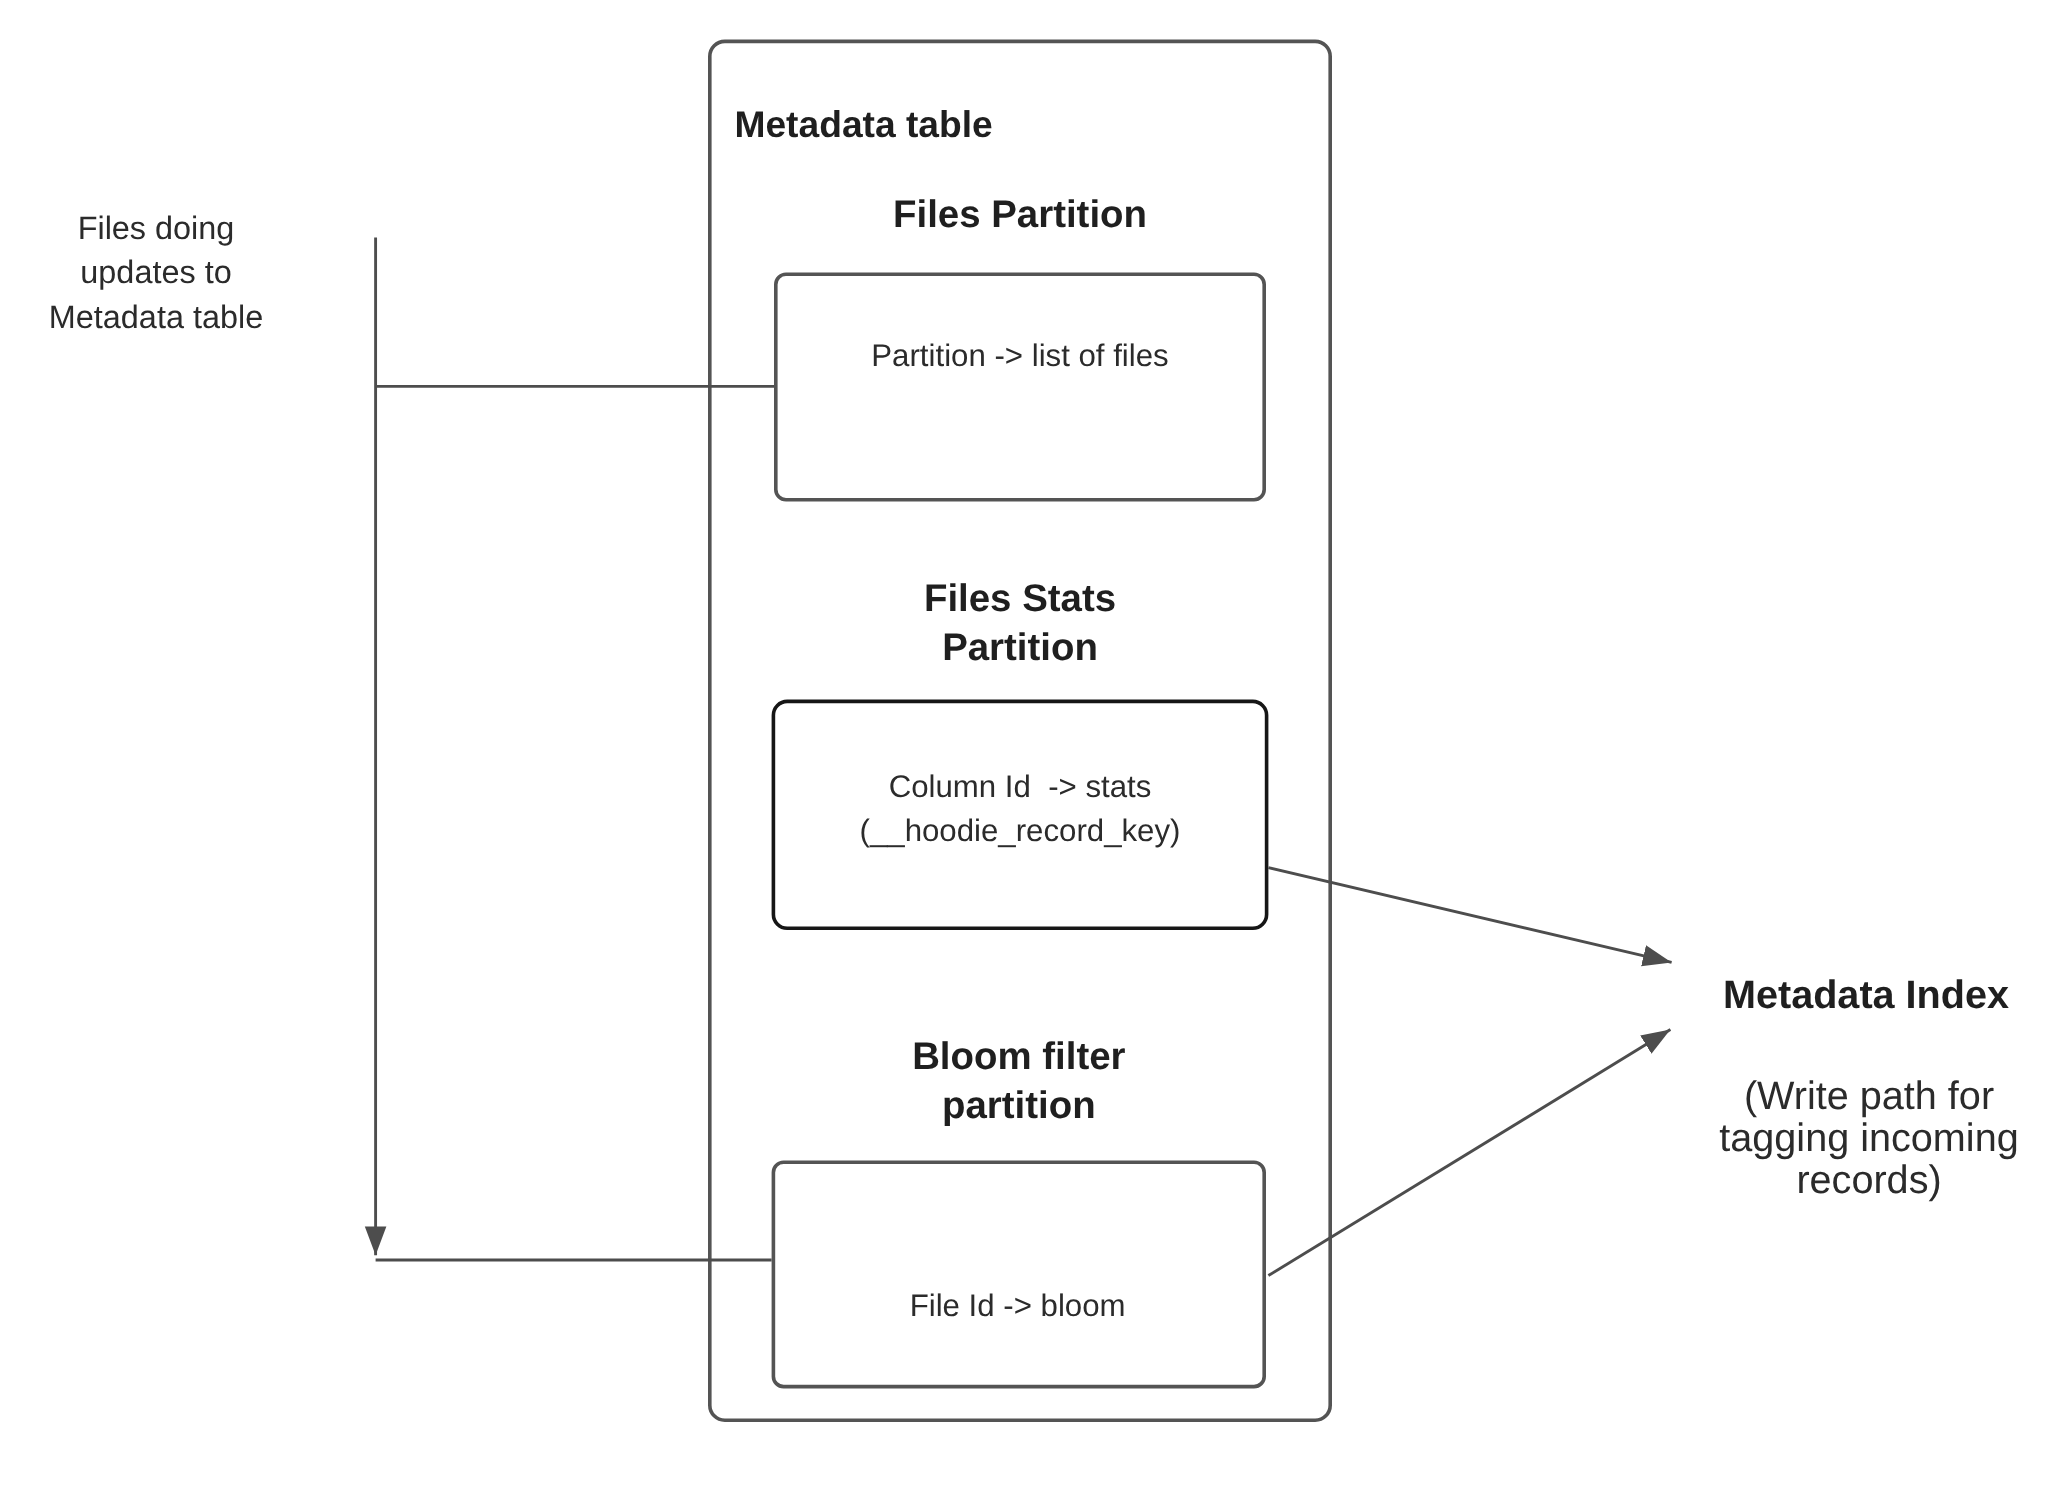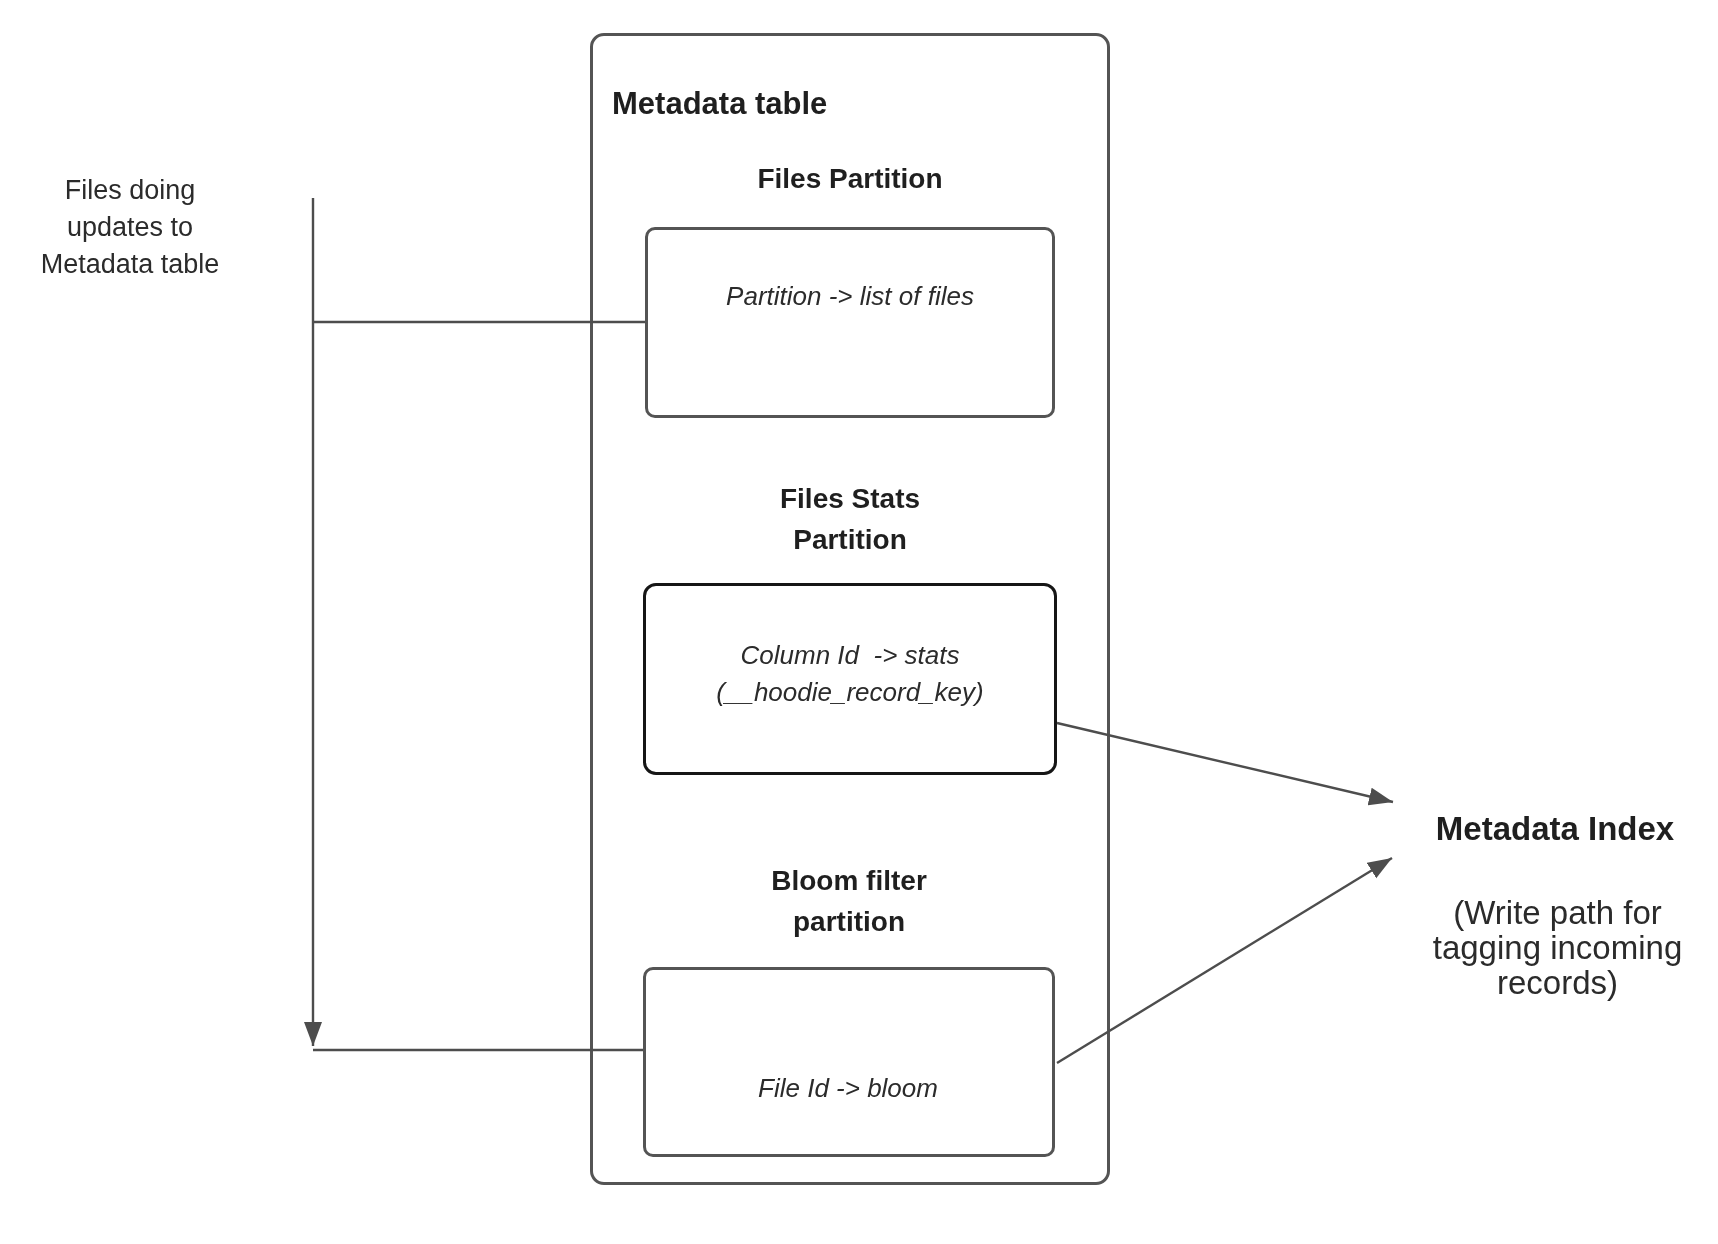--- a/index.html
+++ b/index.html
@@ -38,30 +38,29 @@
     background: transparent;
   }
   .table-title {
     left: 612px; top: 86px;
     font-size: 31px; font-weight: 700;
     text-align: left;
     color: var(--heading-color, #1f1f1f);
     white-space: nowrap;
   }
   .part-heading {
-    font-size: 28px; font-weight: 700;
+    font-size: 32px; font-weight: 700;
     line-height: 41px;
     color: var(--heading-color, #1f1f1f);
     white-space: pre-line;
   }
   .part-content {
     font-size: 26px;
     line-height: 37px;
     color: var(--text-color, #2b2b2b);
-    font-style: italic;
   }
   .files-heading   { left: 645px; top: 158px;  width: 410px; }
   .files-box       { left: 645px; top: 227px;  width: 410px; height: 191px; border-radius: 10px; }
   .files-content   { left: 645px; top: 278px;  width: 410px; }
   .colstats-heading{ left: 643px; top: 478px;  width: 414px; }
   .colstats-box    { left: 643px; top: 583px;  width: 414px; height: 192px; border-radius: 13px;
                      border: 3.5px solid var(--emphasis-border, #161616); }
   .colstats-content{ left: 643px; top: 637px;  width: 414px; }
   .bloom-heading   { left: 643px; top: 860px;  width: 412px; }
   .bloom-box       { left: 643px; top: 967px;  width: 412px; height: 190px; border-radius: 10px; }

